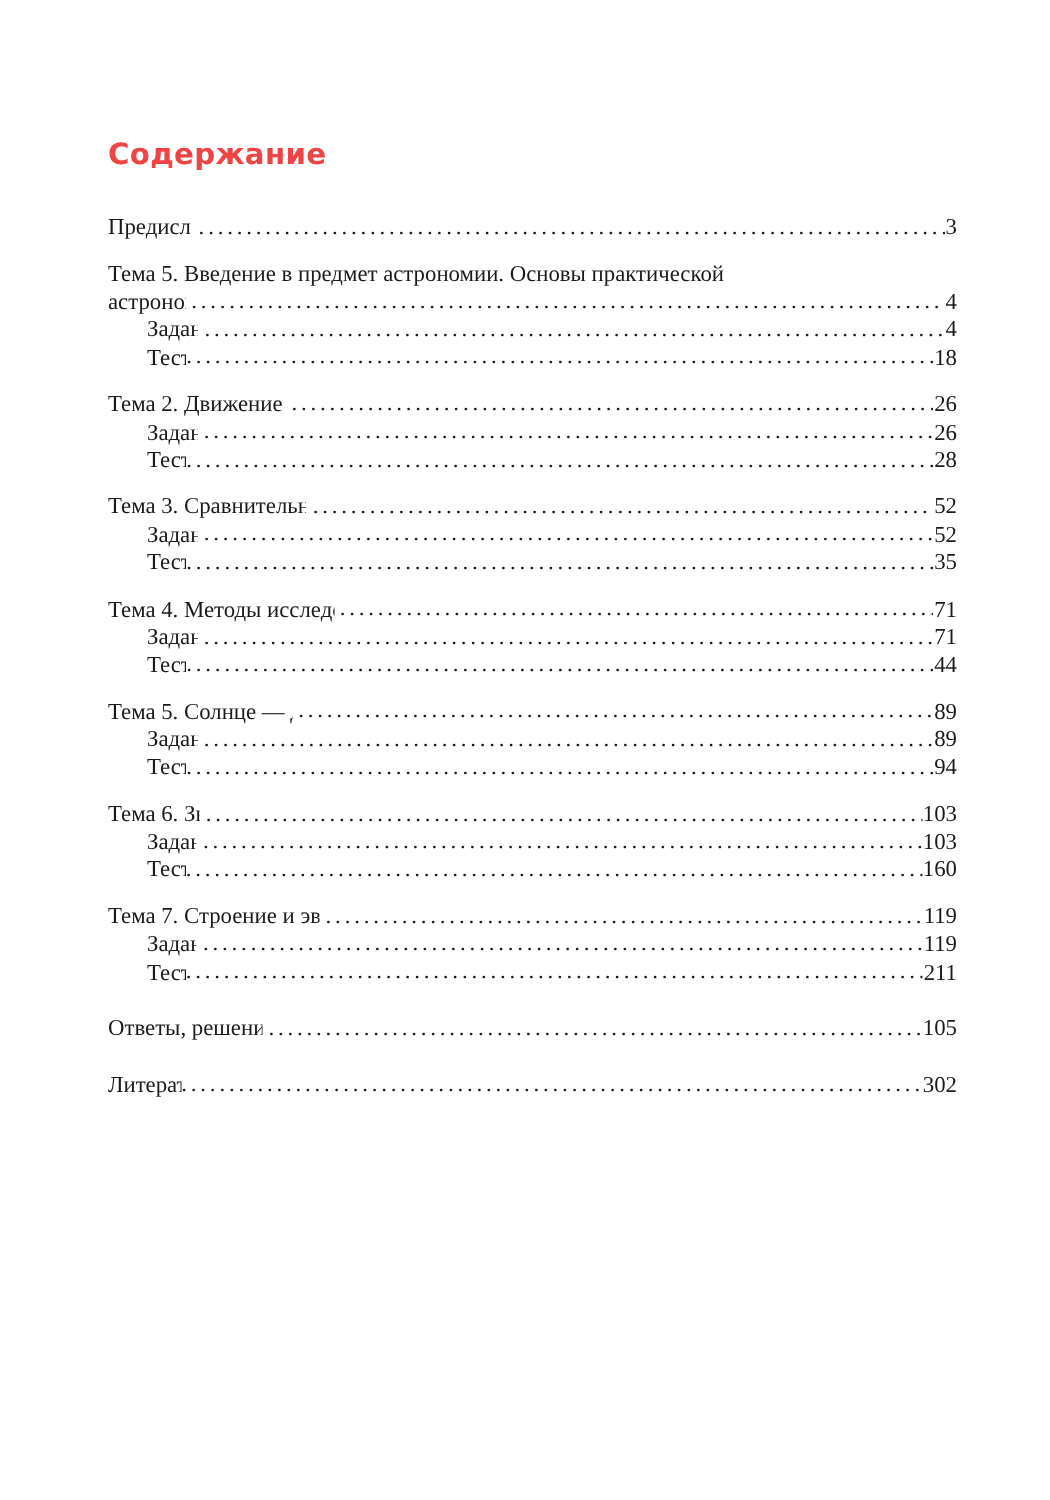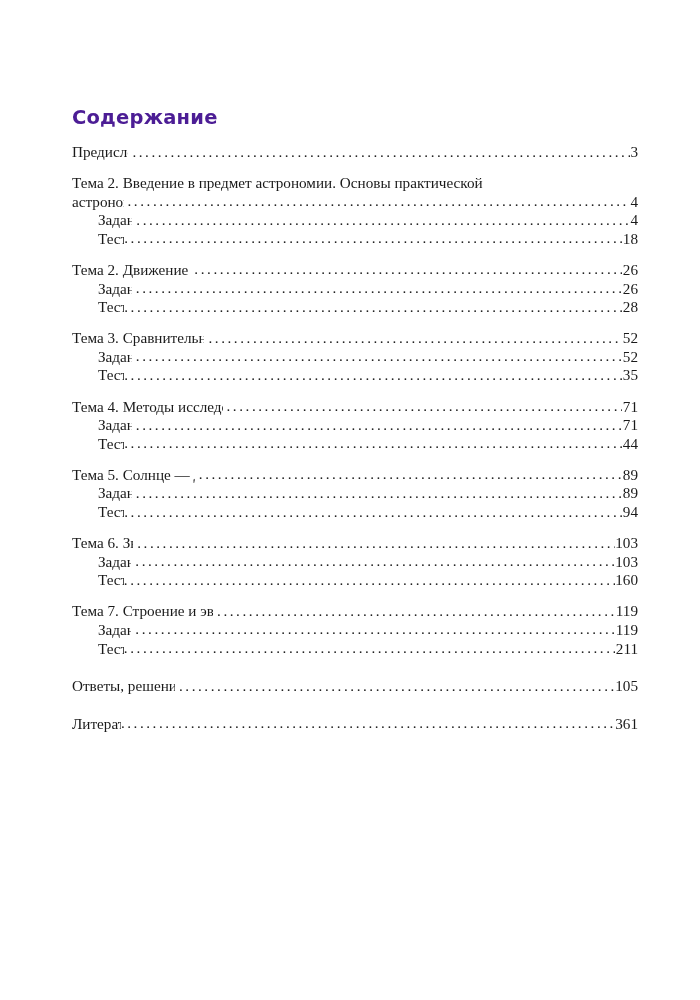--- a/index.html
+++ b/index.html
@@ -19,26 +19,26 @@
     position: relative;
     width: 700px;
     height: 1000px;
     background: #ffffff;
     box-sizing: border-box;
   }
 
   .toc-title {
     position: absolute;
     left: 72px;
-    top: 108px;
+    top: 93px;
     font-family: "DejaVu Sans", "Liberation Sans", sans-serif;
     font-size: 19.5px;
     font-weight: 700;
     letter-spacing: 0.2px;
-    color: #4c1d95;
+    color: #ef4444;
     line-height: 1;
   }
 
   .toc-body {
     position: absolute;
     left: 72px;
     top: 143px;
     width: 566px;
   }
 
@@ -121,21 +121,21 @@
 
   <div class="toc-title">Содержание</div>
 
   <div class="toc-body" id="toc-body">
       <div class="entry block first">
         <span class="label">Предисловие</span>
         <span class="leader" style="margin-left: 4px;"></span>
         <span class="pageno">3</span>
       </div>
       <div class="entry block wrap">
-        <span class="wrap-first label">Тема 2. Введение в предмет астрономии. Основы практической</span>
+        <span class="wrap-first label">Тема 5. Введение в предмет астрономии. Основы практической</span>
         <span class="wrap-second">
           <span class="label">астрономии</span>
           <span class="leader" style="margin-left: 4px;"></span>
           <span class="pageno">4</span>
         </span>
       </div>
       <div class="entry sub">
         <span class="label">Задания</span>
         <span class="leader" style="margin-left: 4px;"></span>
         <span class="pageno">4</span>
@@ -236,17 +236,17 @@
         <span class="pageno">211</span>
       </div>
       <div class="entry tail">
         <span class="label">Ответы, решения, указания</span>
         <span class="leader" style="margin-left: 4px;"></span>
         <span class="pageno">105</span>
       </div>
       <div class="entry tail">
         <span class="label">Литература</span>
         <span class="leader" style="margin-left: 0px;"></span>
-        <span class="pageno">361</span>
+        <span class="pageno">302</span>
       </div>
     </div>
 
 </div>
 
 </body></html>

